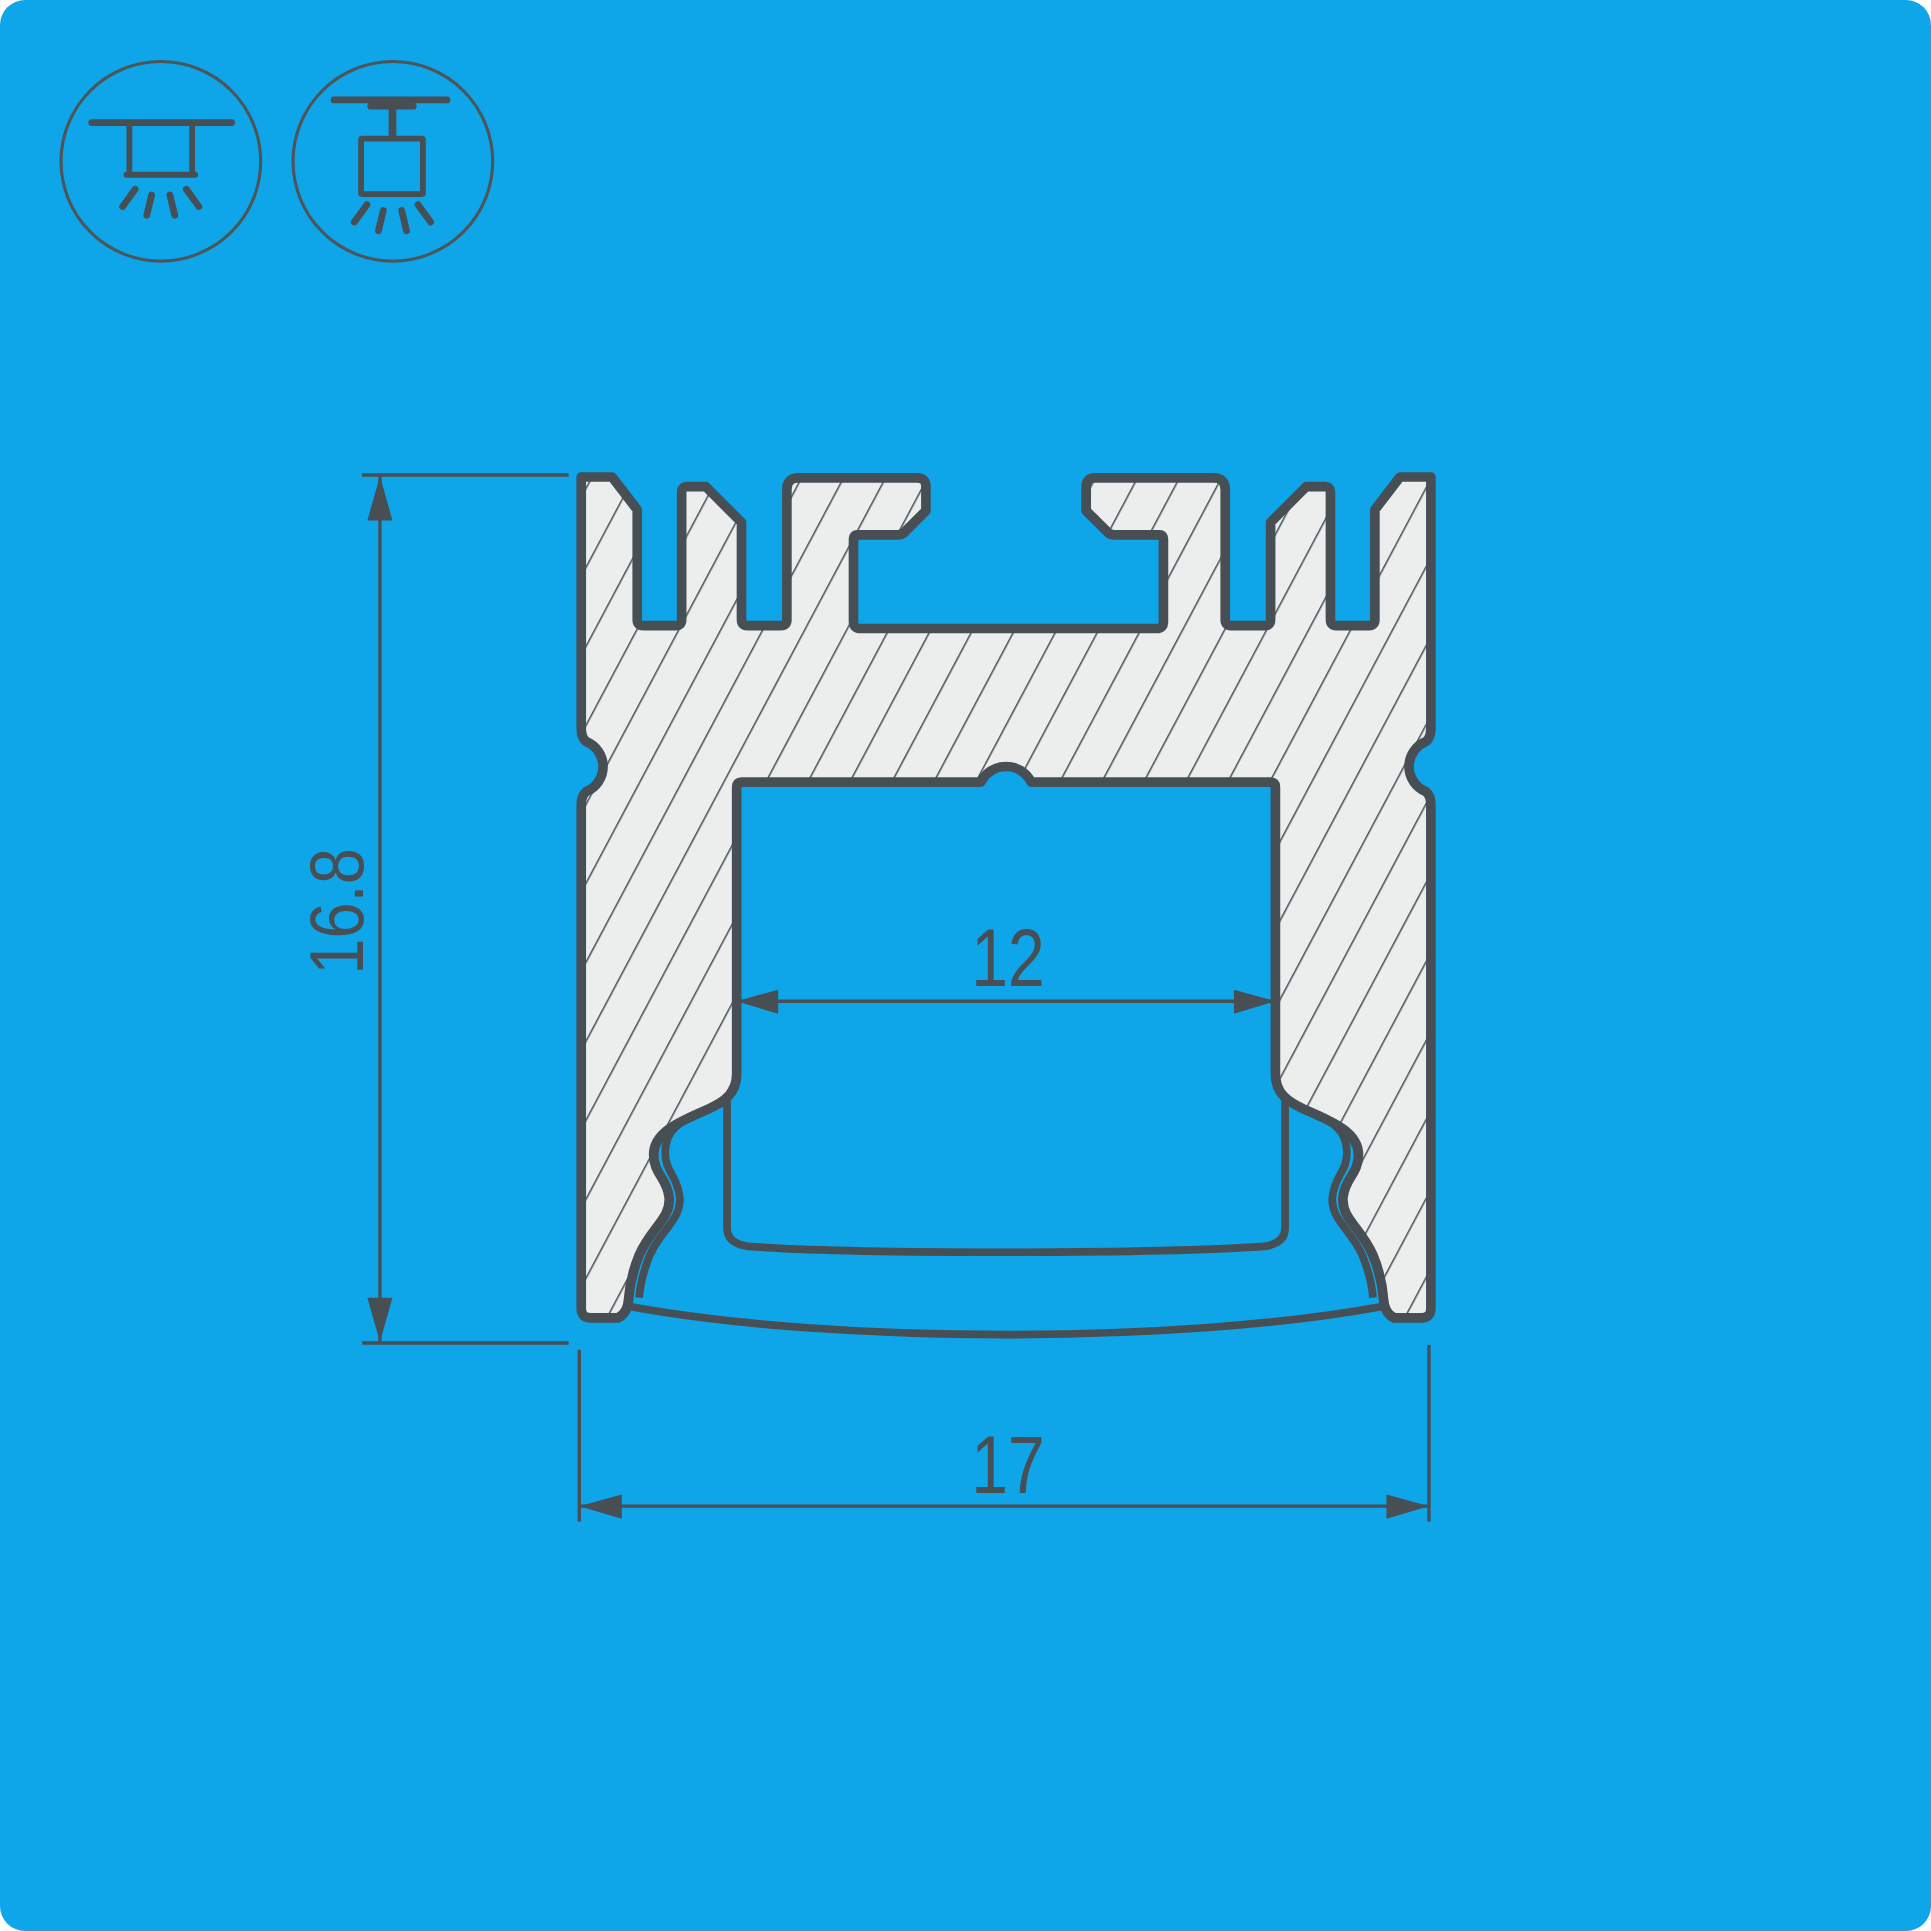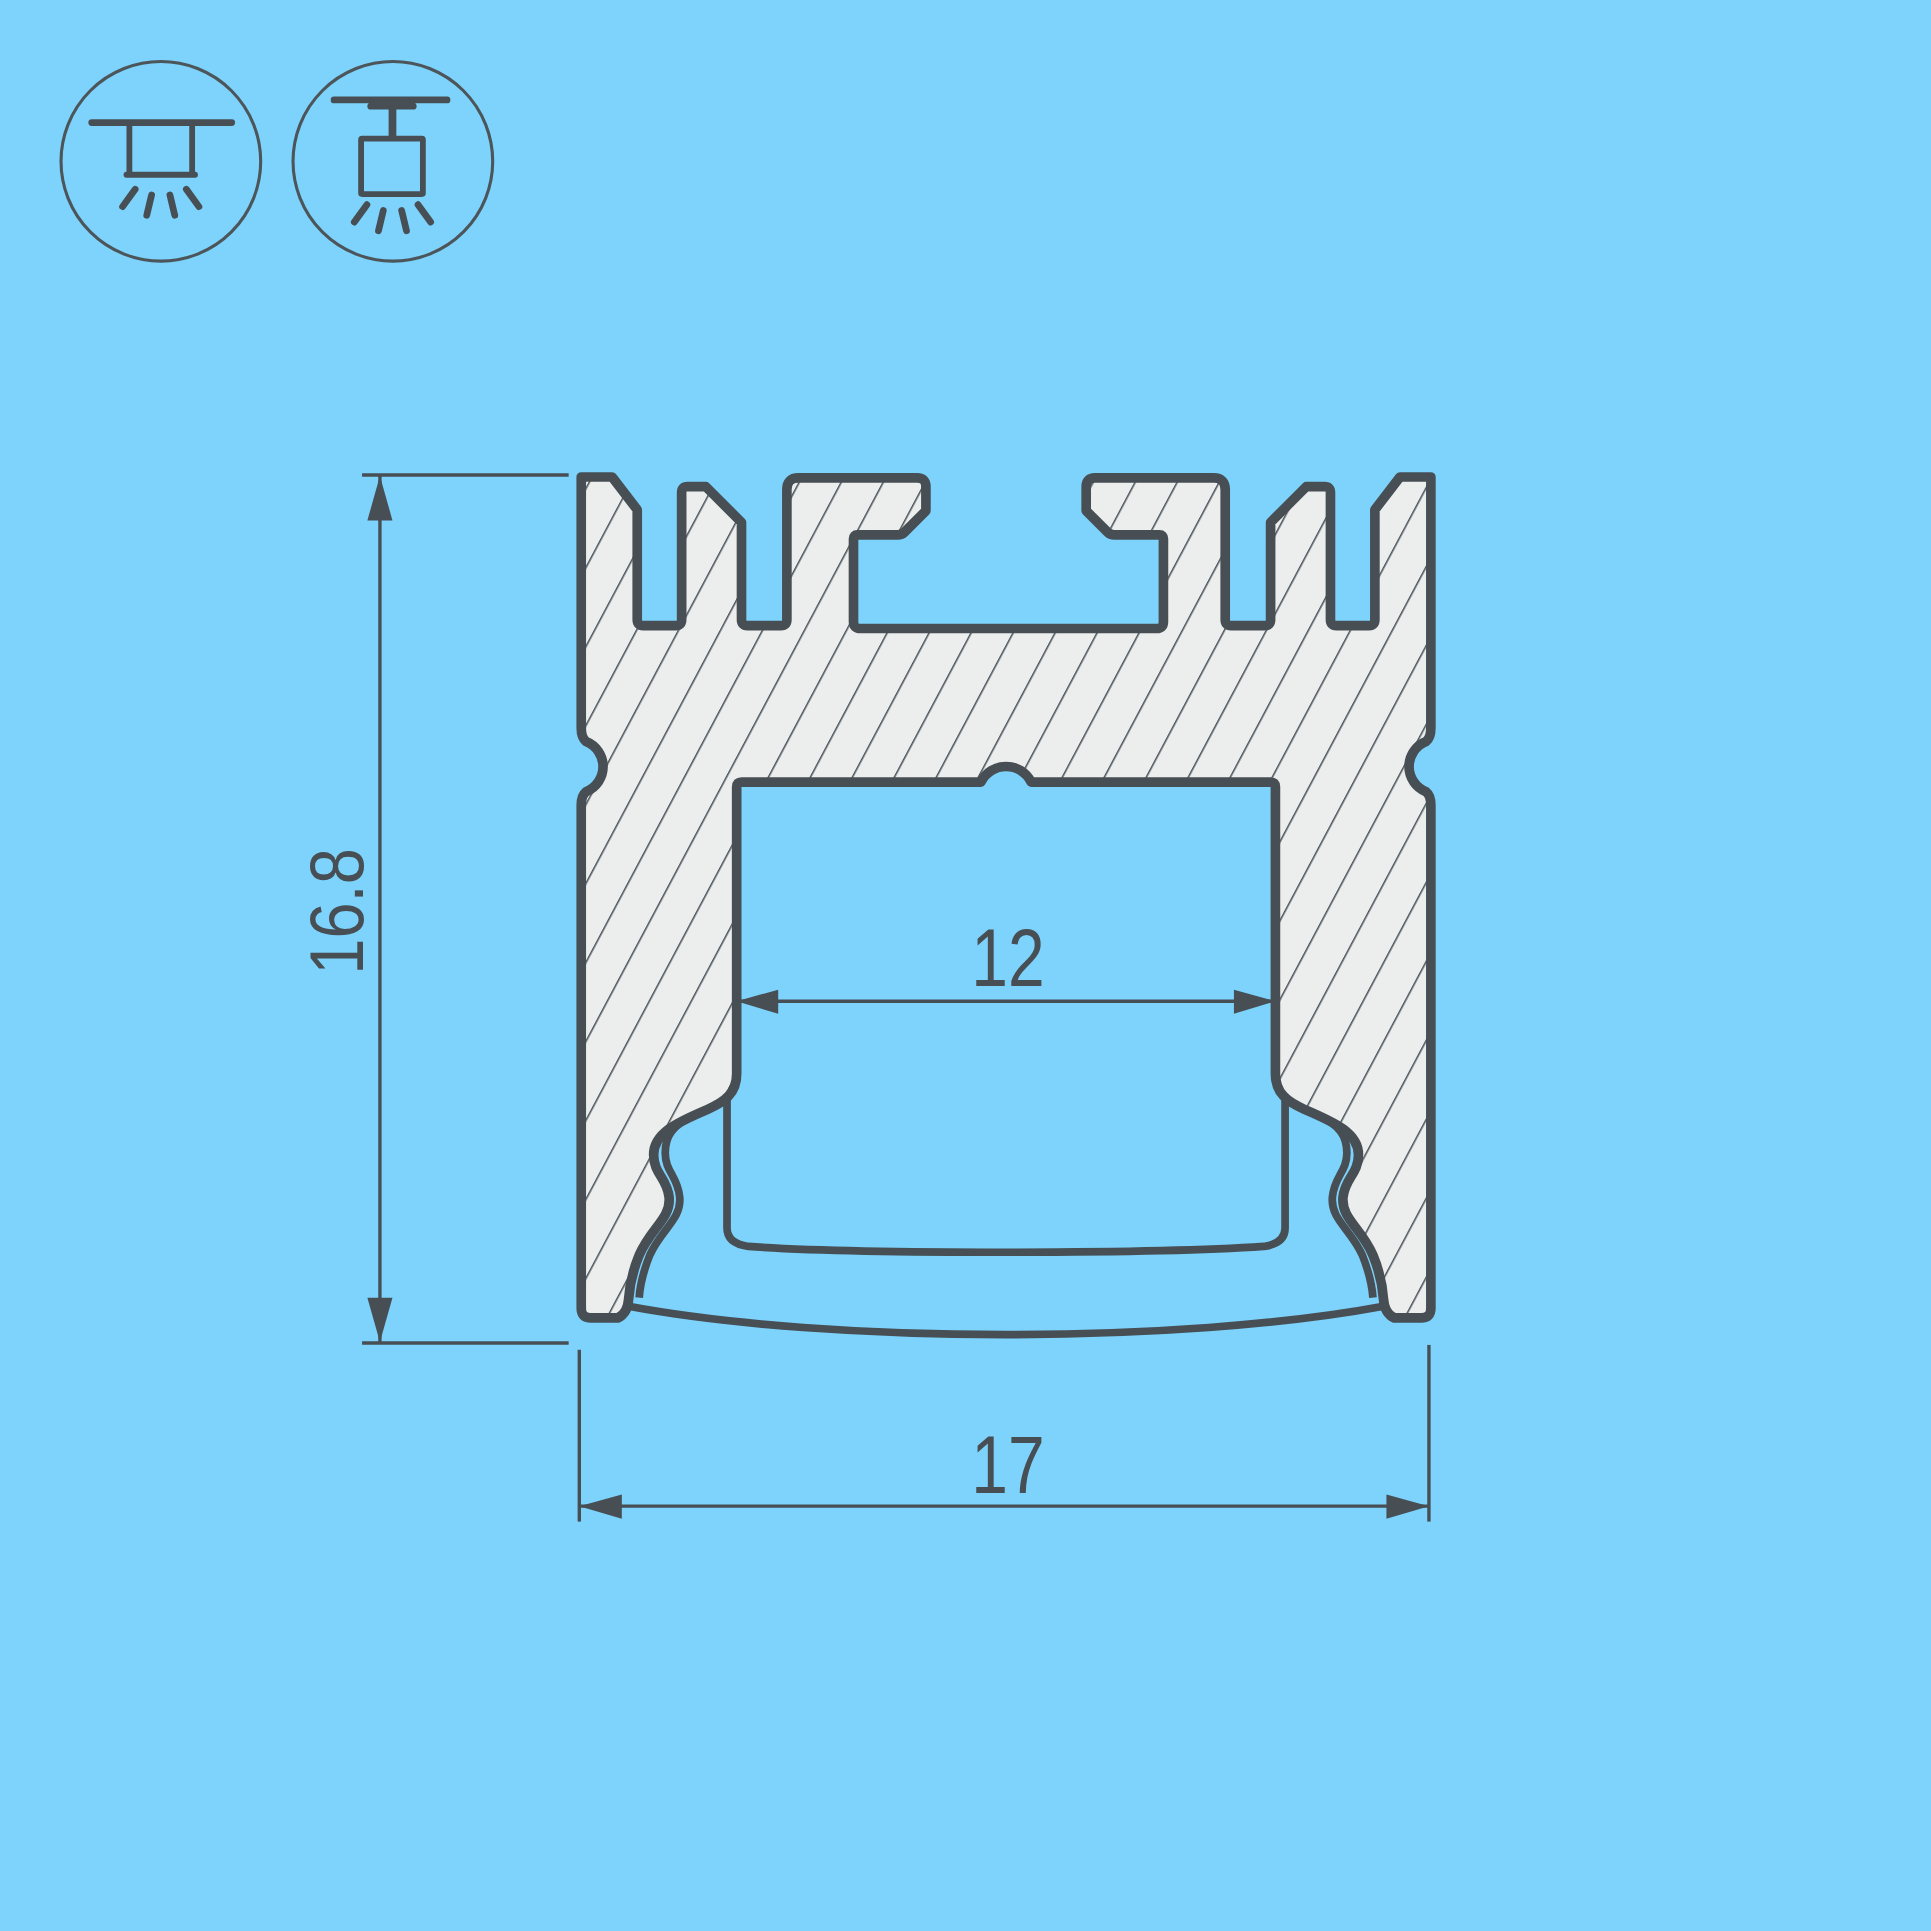--- a/index.html
+++ b/index.html
@@ -1,17 +1,17 @@
 <!DOCTYPE html>
 <html><head>
 <meta charset="utf-8">
 <style>
   html,body{margin:0;padding:0;background:#ffffff;}
-  #stage{width:1931px;height:1931px;position:relative;background:#7dd3fc;
-         font-family:"Liberation Sans", sans-serif;}
+  #stage{width:1931px;height:1931px;position:relative;background:#0ea5e9;
+         font-family:"Liberation Sans", sans-serif;border-radius:25px;}
 </style>
 </head>
 <body>
 <div id="stage">
 <svg width="1931" height="1931" viewBox="0 0 2000 2000" xmlns="http://www.w3.org/2000/svg">
   <defs>
     <pattern id="hatch" width="38.4" height="38.4" patternUnits="userSpaceOnUse" patternTransform="translate(5.2 0) rotate(28 0 0)">
       <rect width="38.4" height="38.4" fill="#eceded"></rect>
       <line x1="0" y1="0" x2="0" y2="38.4" stroke="#48535a" stroke-width="3.2"></line>
     </pattern>

